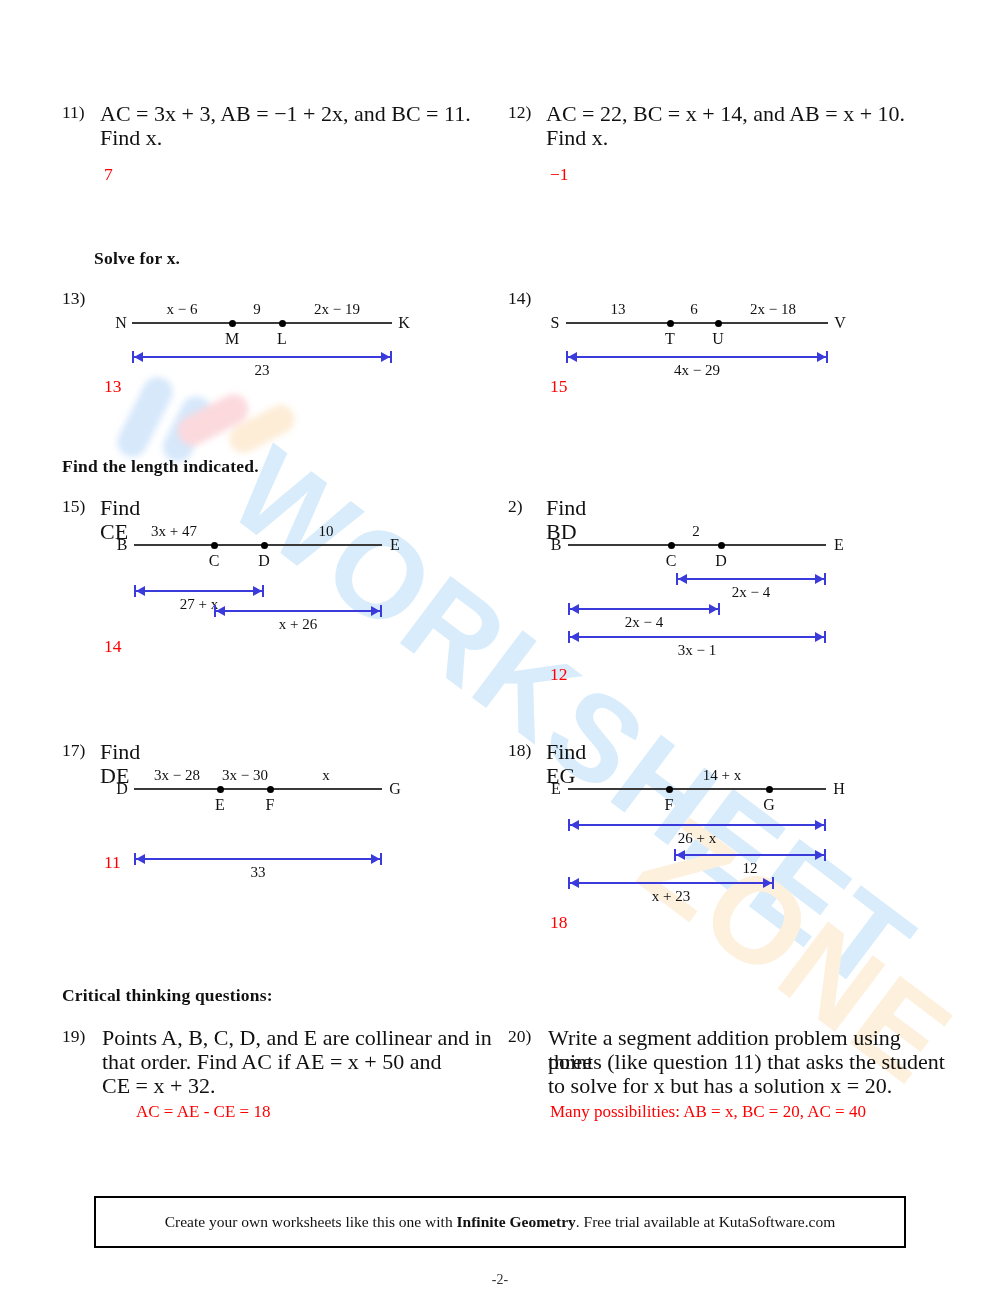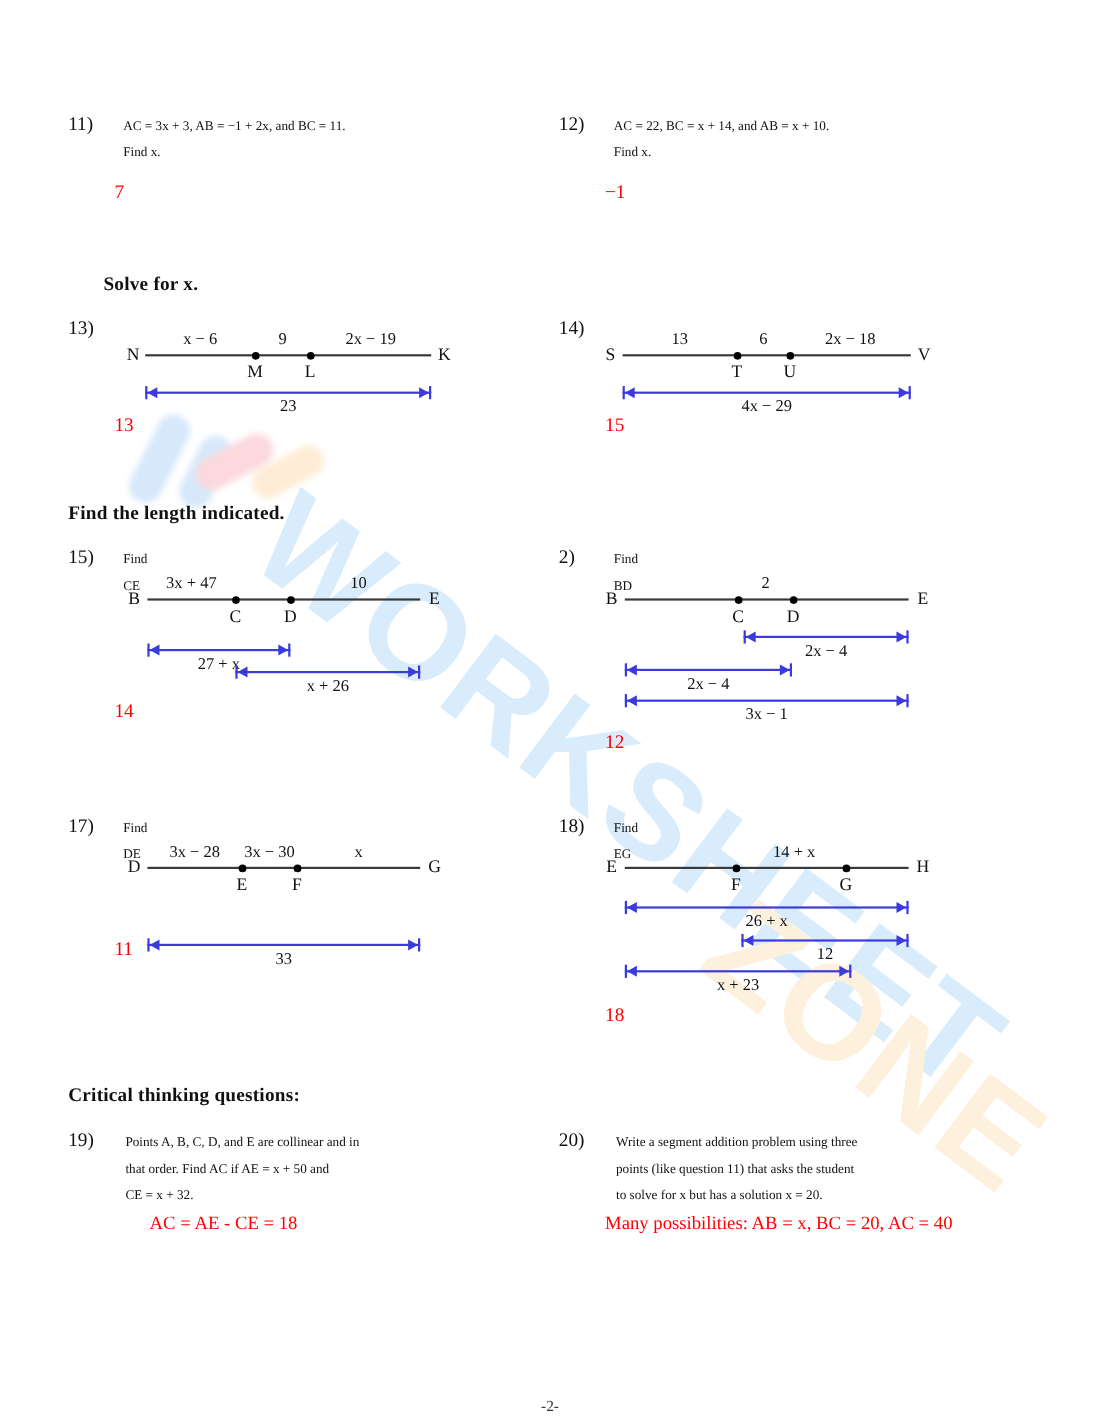--- a/index.html
+++ b/index.html
@@ -49,23 +49,22 @@
     letter-spacing:.2px;
   }
 
   .prob { position:absolute; }
   .pnum {
     position:absolute; left:0; top:0;
     font-size:17.5px;
   }
   .ptext {
     position:absolute;
-    font-size:12px;
+    font-size:22px;
     line-height:24px;
-    margin-left:12px;
   }
   .answer {
     position:absolute;
     color:#ff0000;
     font-size:17.5px;
     white-space:nowrap;
   }
   .answer-wide { font-size:17px; }
 
   
@@ -383,15 +382,18 @@
   </div>
 
   <div class="prob" style="left:508px; top:1026px; width:440px;">
     <span class="pnum">20)</span>
     <span class="ptext" style="left:40px; top:0;">Write a segment addition problem using three</span>
     <span class="ptext" style="left:40px; top:24px;">points (like question 11) that asks the student</span>
     <span class="ptext" style="left:40px; top:48px;">to solve for x but has a solution x = 20.</span>
     <span class="answer answer-wide" style="left:42px; top:76px;">Many possibilities: AB = x,  BC = 20,  AC = 40</span>
   </div>
 
+  <div id="footer-box">
+    <div id="footer-text"><span>Create your own worksheets like this one with </span><b>Infinite Geometry</b><span>.  Free trial available at KutaSoftware.com</span></div>
+  </div>
   <div id="page-number">-2-</div>
 
 </div>
 
 </body></html>

